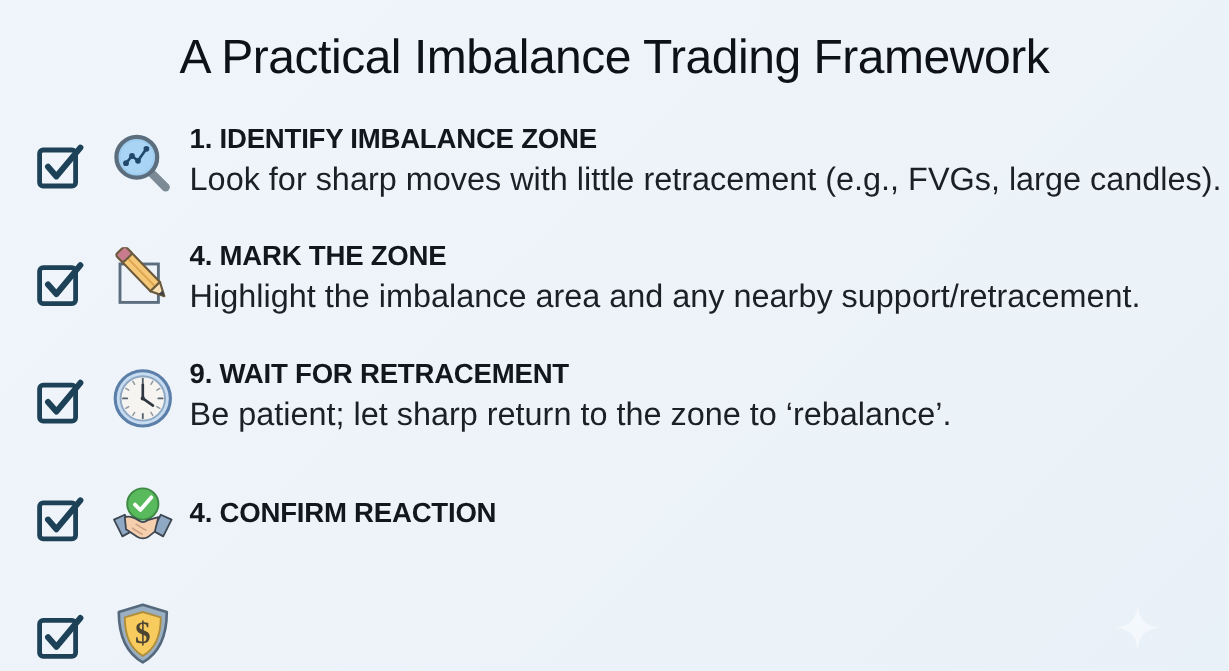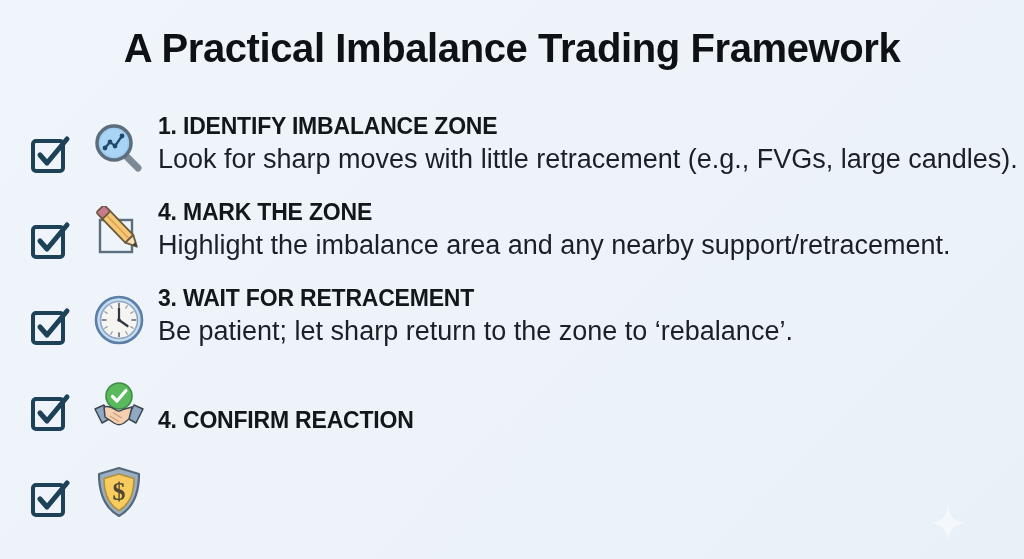--- a/index.html
+++ b/index.html
@@ -20,37 +20,38 @@
     height: 559px;
     background: linear-gradient(135deg, #eff5fb 0%, #edf3f9 45%, #e9f1f8 100%);
     box-sizing: border-box;
     overflow: hidden;
   }
 
   
   #title {
     text-align: center;
     font-size: 40px;
-    font-weight: bold;
+    font-weight: normal;
     color: #0e1216;
     letter-spacing: -0.4px;
     padding-top: 26px;
     line-height: 1.1;
     white-space: nowrap;
   }
 
   
   #steps {
     margin-top: 20px;
     padding: 0 16px 0 28px;
   }
   .step {
     display: flex;
-    align-items: flex-end;
+    align-items: center;
     height: 86px;
+    margin-top: 12px;
   }
   .check-cell {
     flex: 0 0 60px;
     display: flex;
     align-items: center;
     justify-content: flex-start;
     padding-top: 10px;
   }
   .icon-cell {
     flex: 0 0 62px;
@@ -179,21 +180,21 @@
             <line x1="13.8" y1="36.3" x2="16.3" y2="34.8"></line>
             <line x1="13.8" y1="19.7" x2="16.3" y2="21.2"></line>
             <line x1="19.7" y1="13.8" x2="21.2" y2="16.3"></line>
           </g>
           <line x1="28" y1="28" x2="28" y2="16.5" stroke="#2e3740" stroke-width="2.2" stroke-linecap="round"></line>
           <line x1="28" y1="28" x2="36.5" y2="34" stroke="#2e3740" stroke-width="2.2" stroke-linecap="round"></line>
           <circle cx="28" cy="28" r="1.8" fill="#2e3740"></circle>
         </svg>
       </div>
       <div class="text-cell">
-        <div class="step-title">3. WAIT FOR RETRACEMENT</div>
+        <div class="step-title">9. WAIT FOR RETRACEMENT</div>
         <div class="step-desc">Be patient; let sharp return to the zone to ‘rebalance’.</div>
       </div>
     </div>
 
     <div class="step">
       <div class="check-cell">
         <svg width="44" height="44" viewBox="0 0 44 44">
           <rect x="5" y="9" width="30" height="30" rx="3" ry="3" fill="none" stroke="#1d4258" stroke-width="4"></rect>
           <path d="M12 23 L19 31 L39 7" fill="none" stroke="#1d4258" stroke-width="5" stroke-linecap="round" stroke-linejoin="round"></path>
         </svg>

